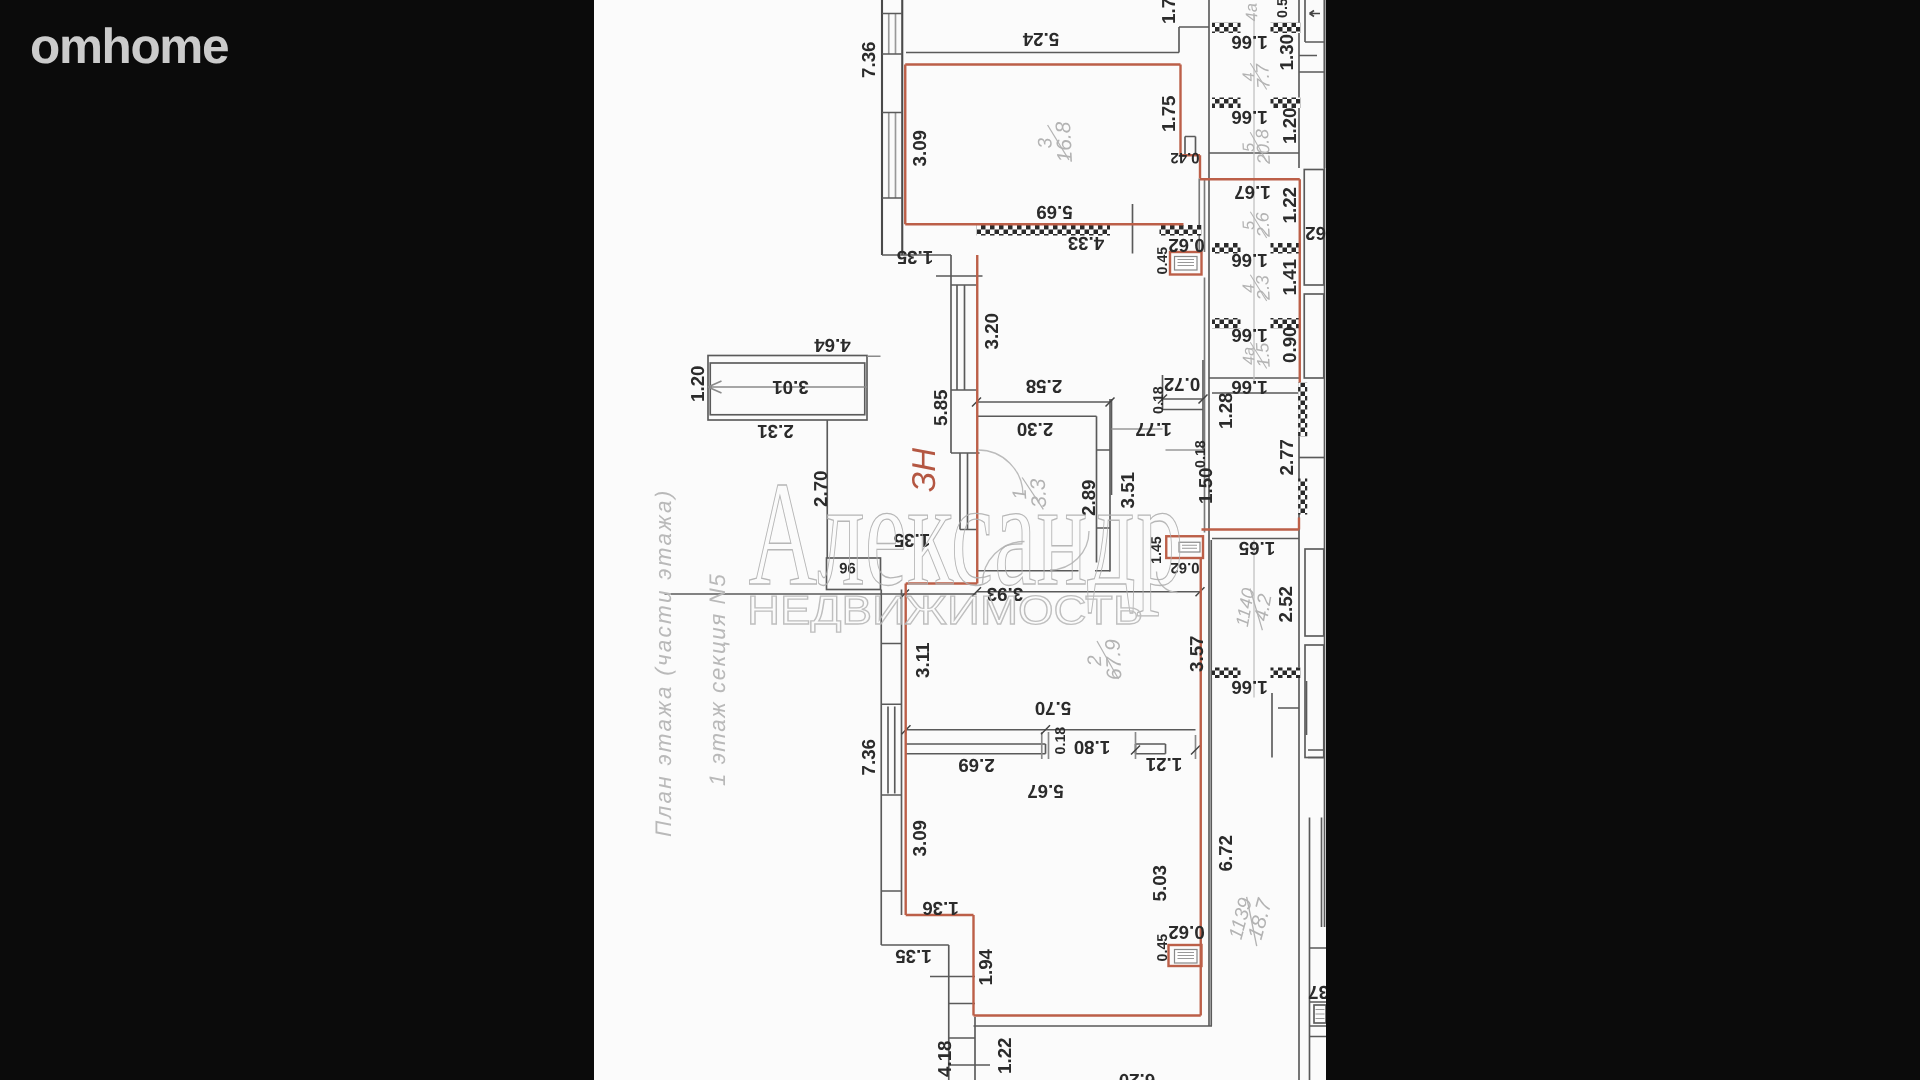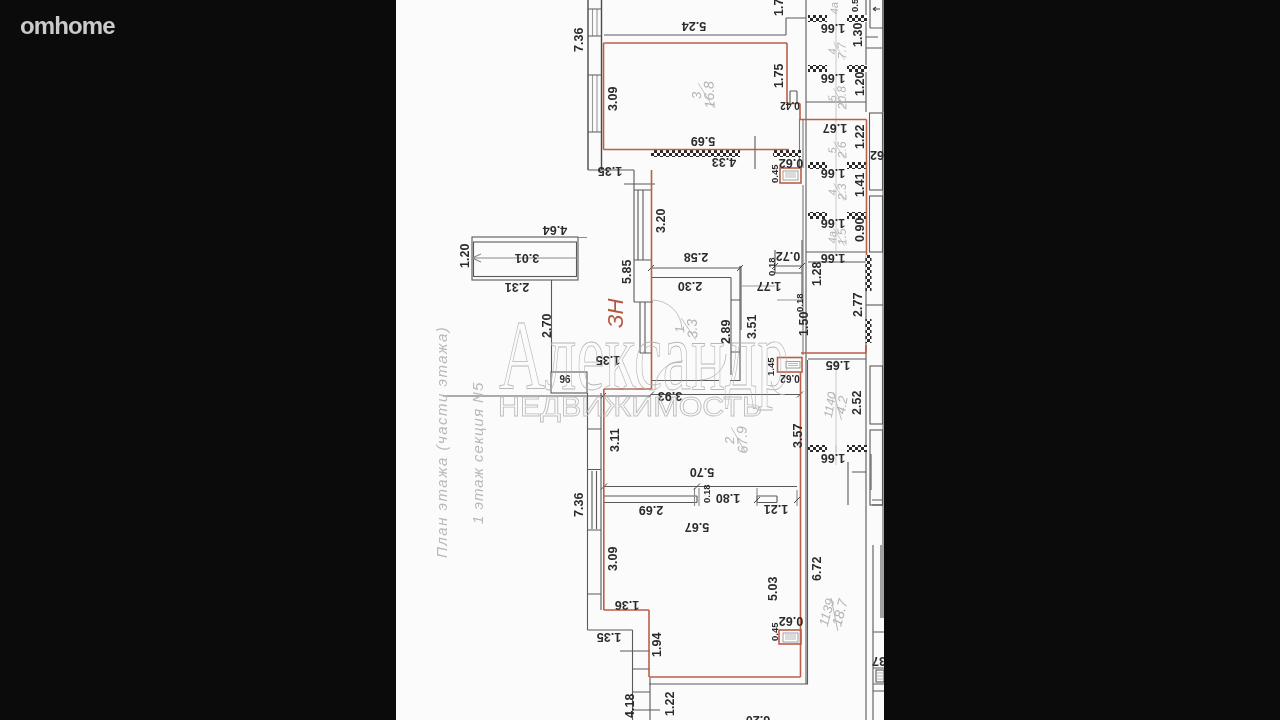--- a/index.html
+++ b/index.html
@@ -1,18 +1,18 @@
 <!DOCTYPE html>
 <html><head>
 <meta charset="utf-8">
 <style>
   html,body{margin:0;padding:0;}
   body{width:1280px;height:720px;background:#0b0b0b;overflow:hidden;position:relative;
        font-family:"Liberation Sans",sans-serif;}
-  #logo{position:absolute;left:20px;top:14px;color:#cbcbcb;font-size:24px;font-weight:bold;letter-spacing:-0.9px;line-height:1;}
+  #logo{position:absolute;left:20px;top:14px;color:#cbcbcb;font-size:33px;font-weight:bold;letter-spacing:-0.9px;line-height:1;}
   #photo{position:absolute;left:396px;top:0;width:488px;height:720px;background:#fbfbfb;filter:blur(0.4px);}
   svg{display:block;}
   .d{font-size:12.5px;font-weight:bold;}
   .s{font-size:9.5px;font-weight:bold;}
   .g{font-style:italic;}
 </style>
 </head>
 <body>
 <div id="photo">
 <svg width="488" height="720" viewBox="396 0 488 720" xmlns="http://www.w3.org/2000/svg">

